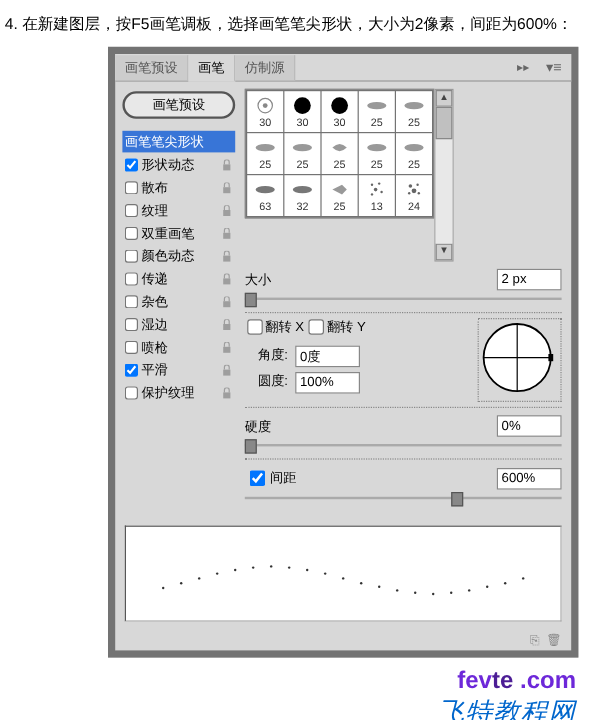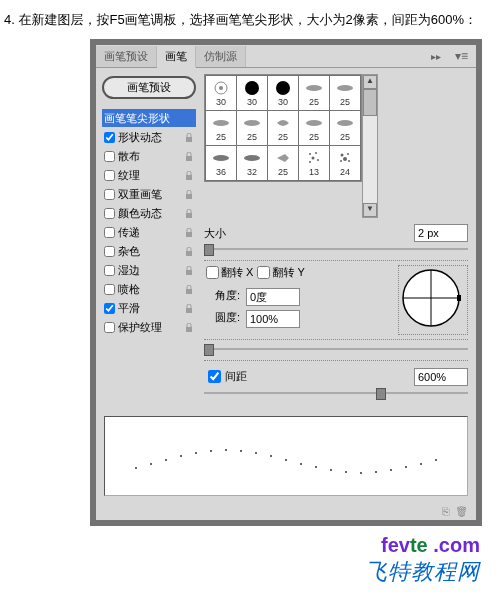--- a/index.html
+++ b/index.html
@@ -44,21 +44,21 @@
 .anglerow .albl{width:36px;text-align:right;margin-right:6px}
 .anglerow .valbox{width:46px}
 .anglecircle{width:64px;height:64px;border:1px dotted #888;padding:2px}
 .anglecircle svg{display:block}
 .preview{margin:6px 8px 8px 8px;height:78px;background:#fff;border:1px inset #aaa;position:relative}
 .dot{position:absolute;width:2px;height:2px;background:#333;border-radius:50%}
 .footer{text-align:right;padding:2px 8px;font-size:10px;color:#888}
 .watermark{text-align:right;padding:8px 20px 4px 0}
 .watermark .line1{font-size:20px;font-weight:bold;font-family:Arial}
 .watermark .line1 .b{color:#6d28d9}
-.watermark .line1 .g{color:#15803d}
+.watermark .line1 .g{color:#4c1d95}
 .watermark .line2{font-size:22px;font-weight:normal;color:#0066cc;font-style:italic;letter-spacing:1px}
 </style>
 </head>
 <body>
 
 <div class="instruction">4. 在新建图层，按F5画笔调板，选择画笔笔尖形状，大小为2像素，间距为600%：</div>
 
 <div class="panel-wrap">
   <div class="tabbar">
     <div class="tab">画笔预设</div>
@@ -248,21 +248,21 @@
               </svg>
             </div>
             <span>25</span>
           </div>
         <div class="bcell">
             <div class="bicon">
               <svg width="18" height="10">
                 <ellipse cx="9" cy="5" rx="8" ry="3" fill="#777"></ellipse>
               </svg>
             </div>
-            <span>36</span>
+            <span>63</span>
           </div>
         <div class="bcell">
             <div class="bicon">
               <svg width="18" height="10">
                 <ellipse cx="9" cy="5" rx="8" ry="3" fill="#777"></ellipse>
               </svg>
             </div>
             <span>32</span>
           </div>
         <div class="bcell">
@@ -345,20 +345,25 @@
               <circle cx="30" cy="30" r="28" fill="#fff" stroke="#000" stroke-width="1.5"></circle>
               <line x1="30" y1="2" x2="30" y2="58" stroke="#000"></line>
               <line x1="2" y1="30" x2="58" y2="30" stroke="#000"></line>
               <rect x="56" y="27" width="6" height="6" fill="#000"></rect>
             </svg>
         </div>
       </div>
 
       <div class="hr"></div>
 
+      <div class="ctrlrow">
+        <span class="lbl">硬度</span>
+        <span style="flex:1"></span>
+        <input class="valbox" value="0%" style="">
+      </div>
       <div class="slider">
         <div class="slidertrack"></div>
           <div class="sliderthumb" style="left:0"></div>
       </div>
 
       <div class="hr"></div>
 
       <div class="ctrlrow">
         <input type="checkbox" checked="" style="margin-right: 4px;">
         <span class="lbl">间距</span>

